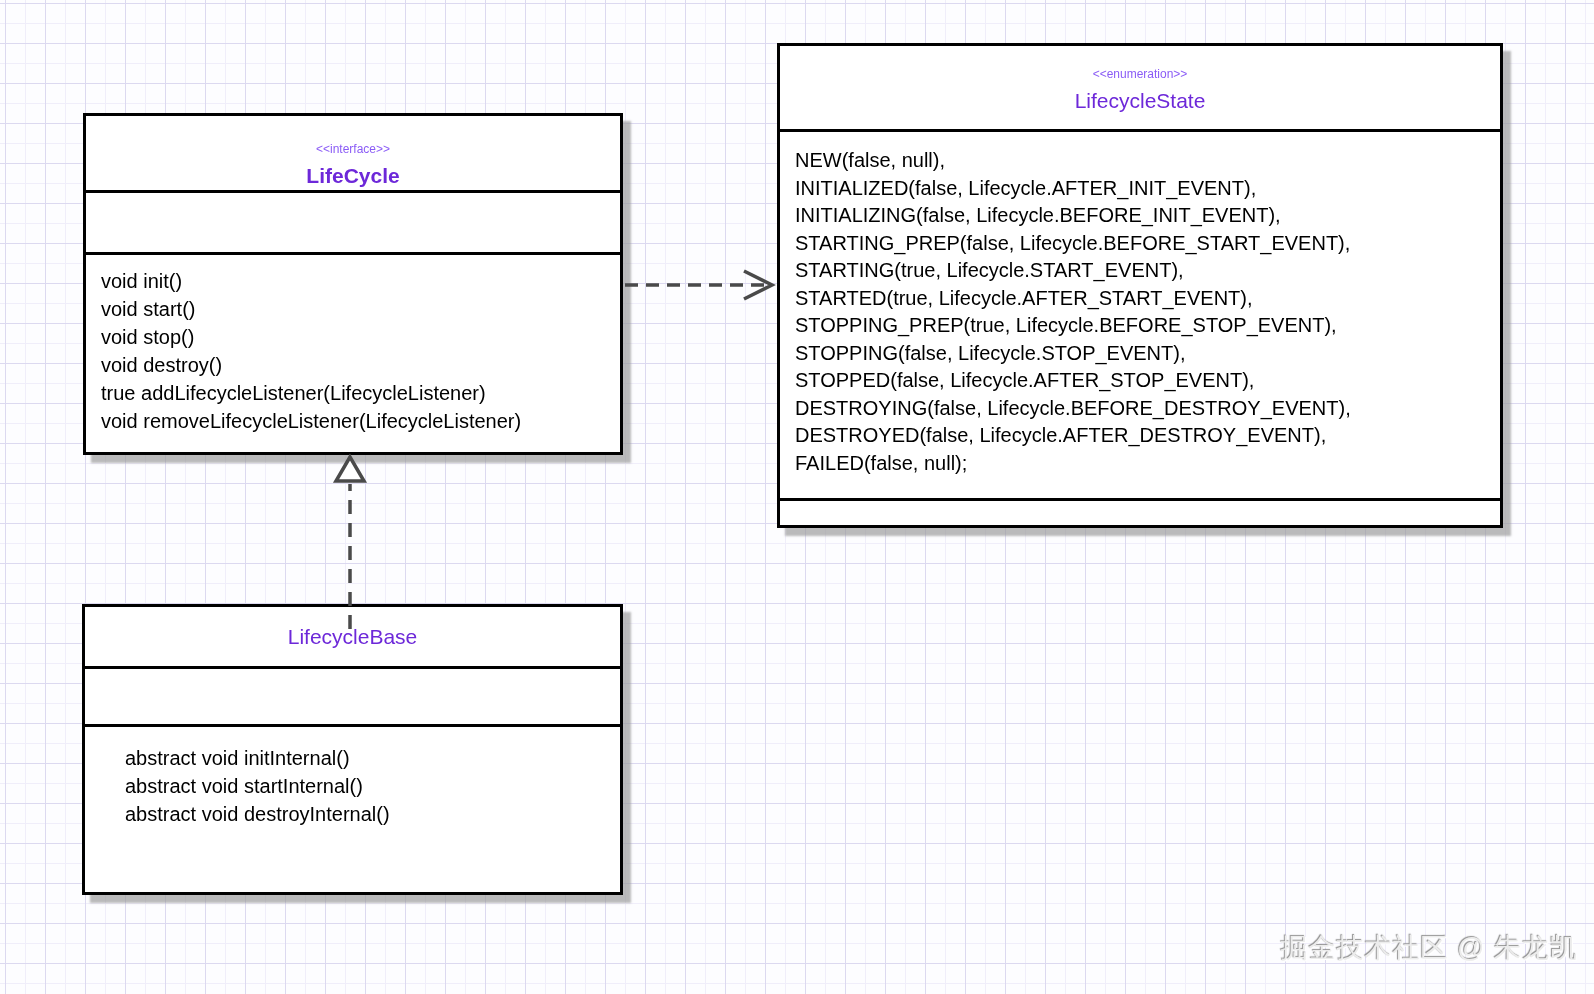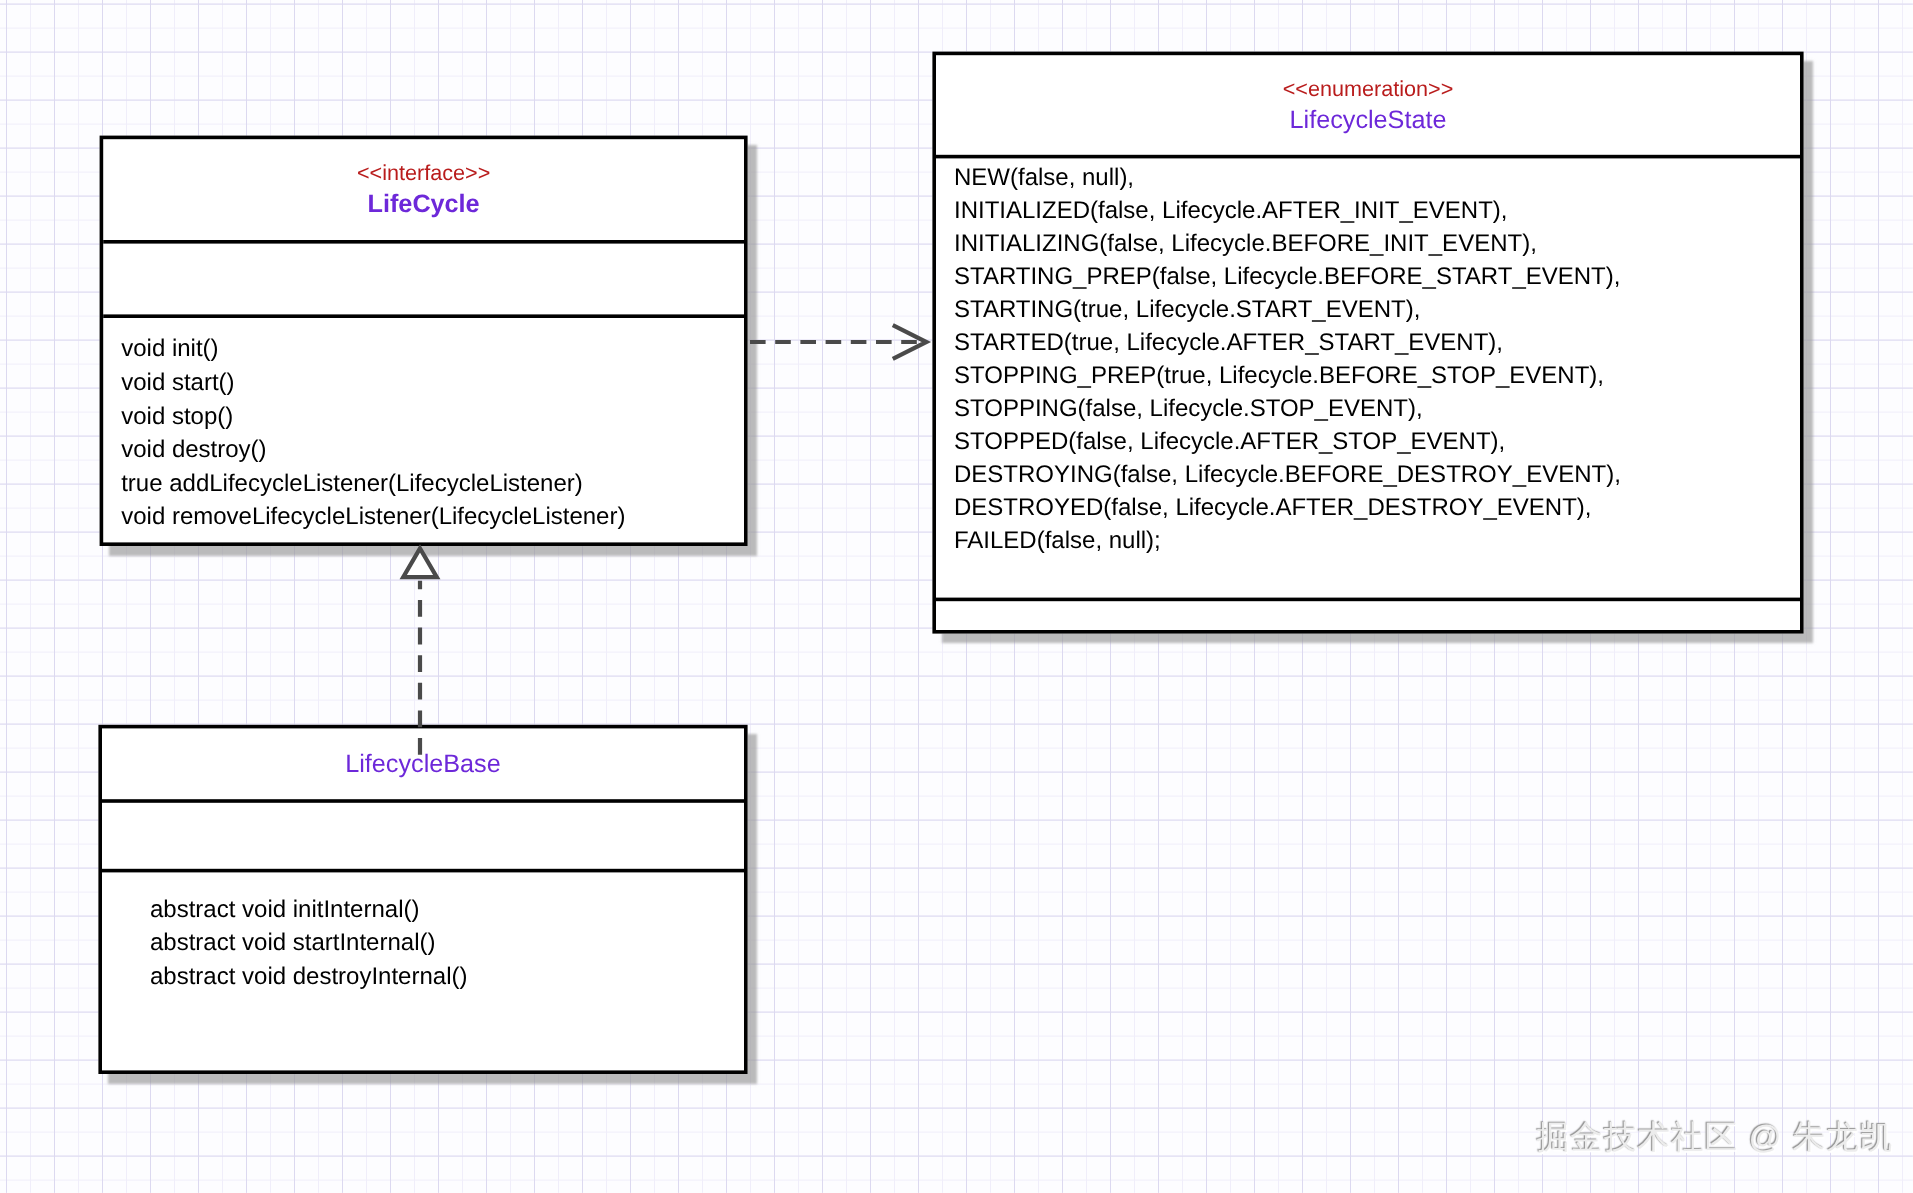--- a/index.html
+++ b/index.html
@@ -35,22 +35,22 @@
   .compartment + .compartment { border-top: 3px solid #000000; }
 
   .title-compartment {
     display: flex;
     flex-direction: column;
     align-items: center;
     justify-content: center;
     flex: none;
   }
   .stereotype {
-    font-size: 18px;
-    color: #b91c1c;
+    font-size: 12px;
+    color: #8b5cf6;
     line-height: 26px;
   }
   .cls-name {
     font-size: 21px;
     color: #6d28d9;
     line-height: 28px;
   }
   .cls-name.bold { font-weight: bold; }
 
   .members-compartment {
@@ -58,21 +58,21 @@
     padding: 12px 0 0 15px;
     overflow: hidden;
   }
   .member-line {
     font-size: 20px;
     color: #000000;
     white-space: pre;
   }
   .methods .member-line { line-height: 28px; }
   .enum-values .member-line { line-height: 27.5px; }
-  .enum-values { padding-top: 3px; }
+  .enum-values { padding-top: 15px; }
 
   .empty-compartment { flex: none; }
 
   .connector-layer {
     position: absolute;
     left: 0; top: 0;
     width: 1594px; height: 994px;
     pointer-events: none;
   }
 
@@ -86,21 +86,21 @@
     text-shadow: -1px -1px 1px #8f8f8f, 1px 1px 0 #ffffff;
     white-space: nowrap;
   }
 </style>
 </head>
 <body>
 
 <div class="canvas">
 
   <div class="uml-box" style="left:83px; top:113px; width:540px; height:342px;">
-    <div class="compartment title-compartment" style="height:84px;">
+    <div class="compartment title-compartment" style="height:74px;justify-content:flex-end;">
       <div class="stereotype">&lt;&lt;interface&gt;&gt;</div>
       <div class="cls-name bold">LifeCycle</div>
     </div>
     <div class="compartment empty-compartment" style="height:62px;"></div>
     <div class="compartment members-compartment methods">
         <div class="member-line">void init()</div>
         <div class="member-line">void start()</div>
         <div class="member-line">void stop()</div>
         <div class="member-line">void destroy()</div>
         <div class="member-line">true addLifecycleListener(LifecycleListener)</div>

